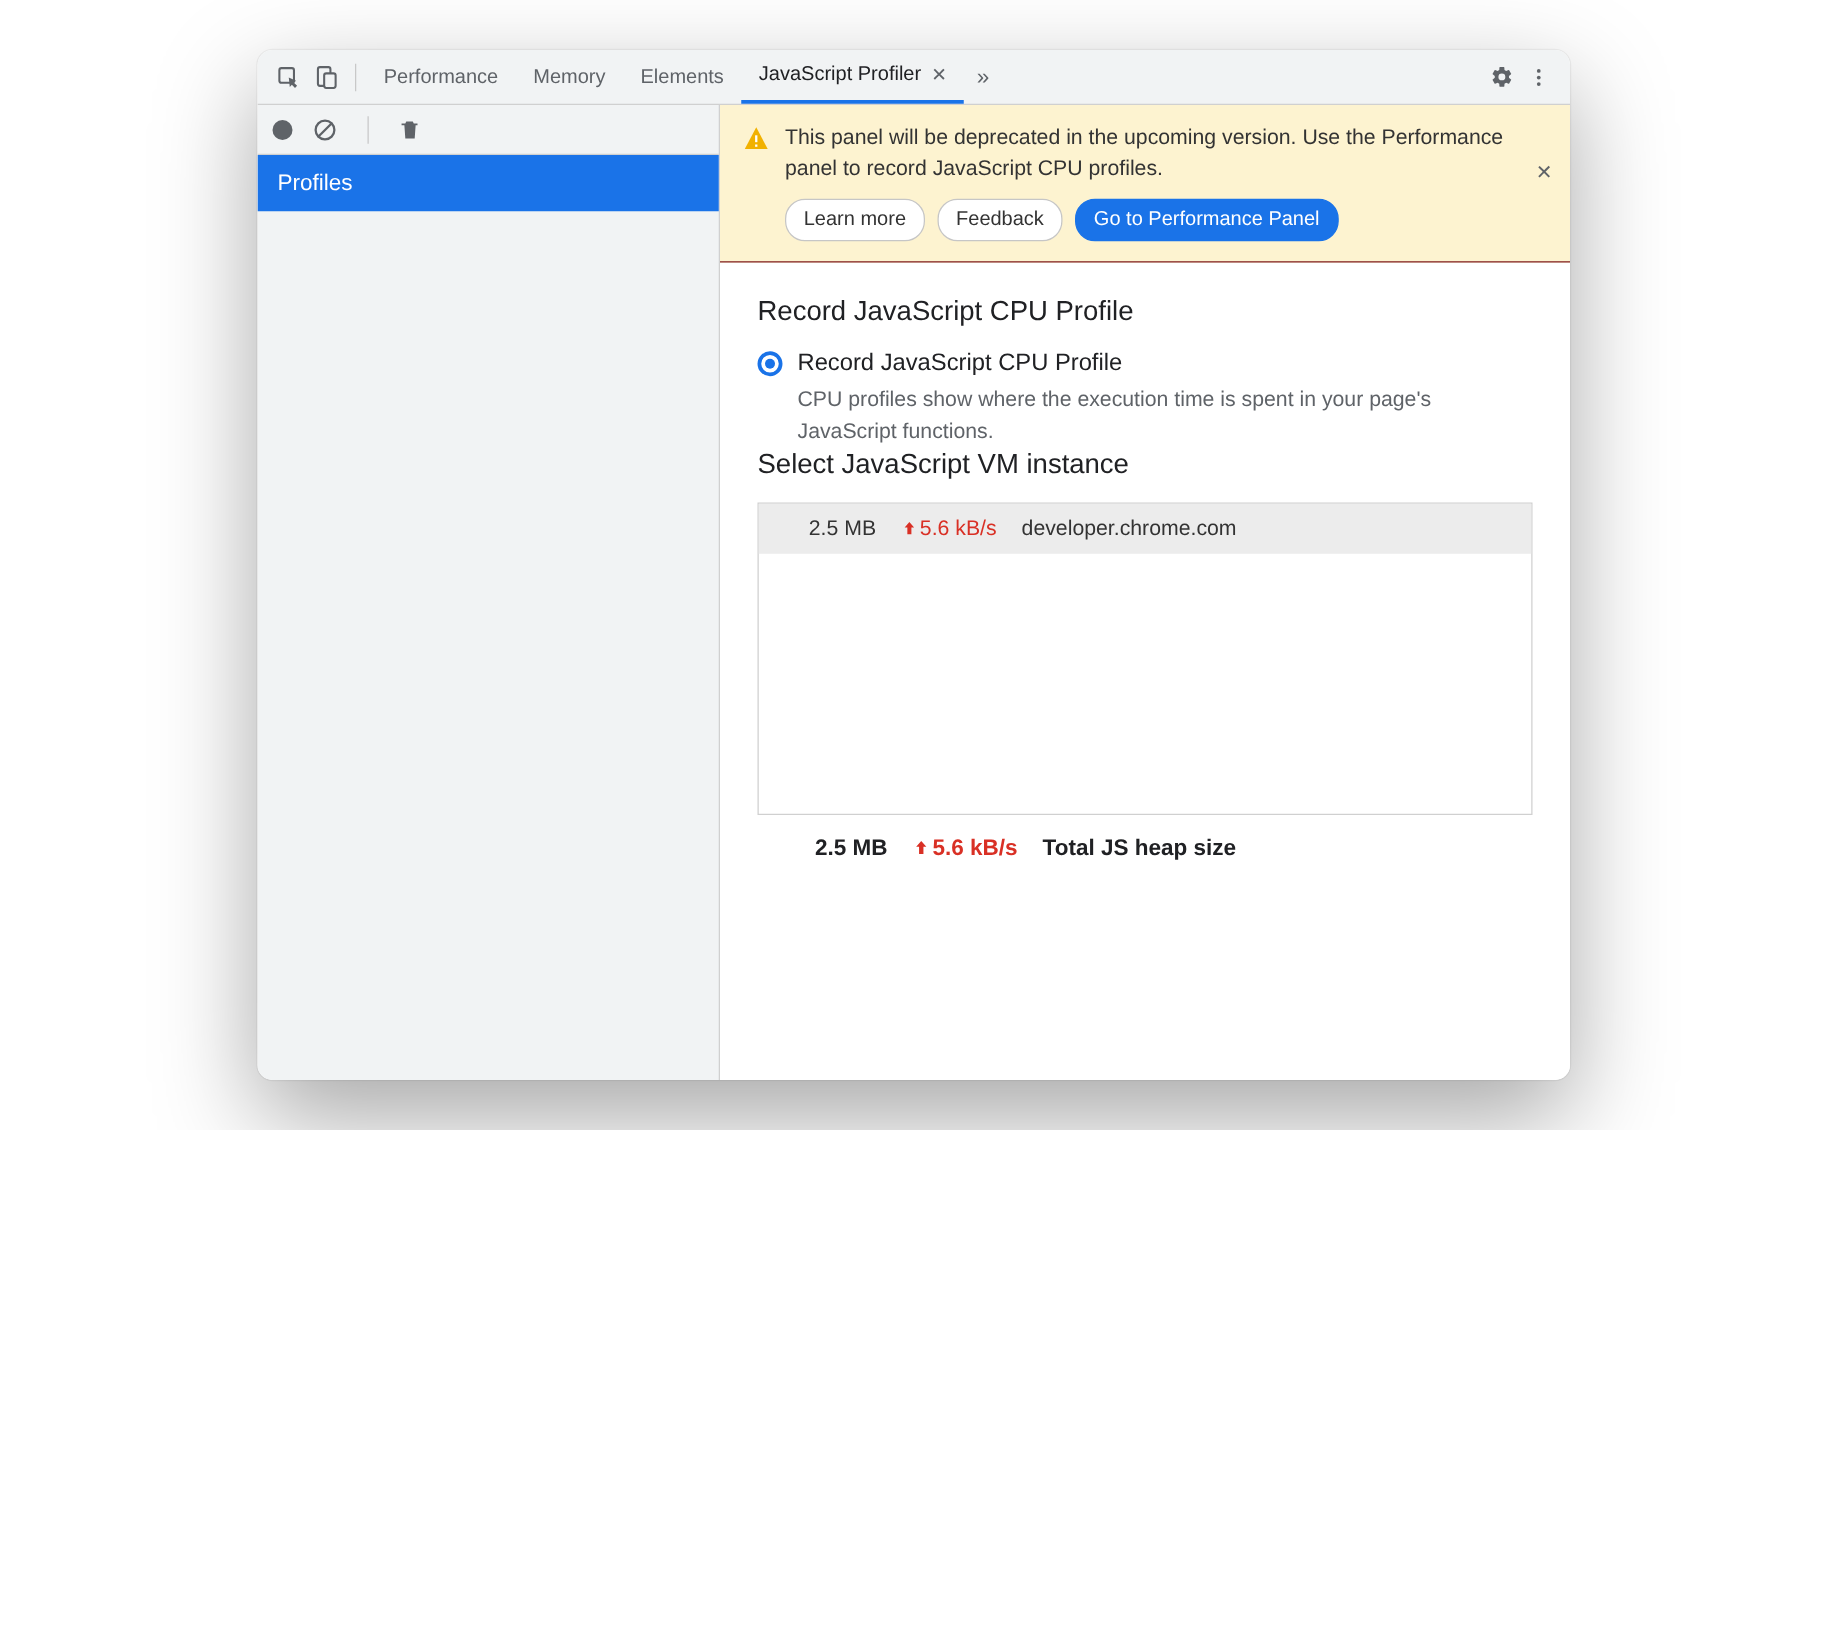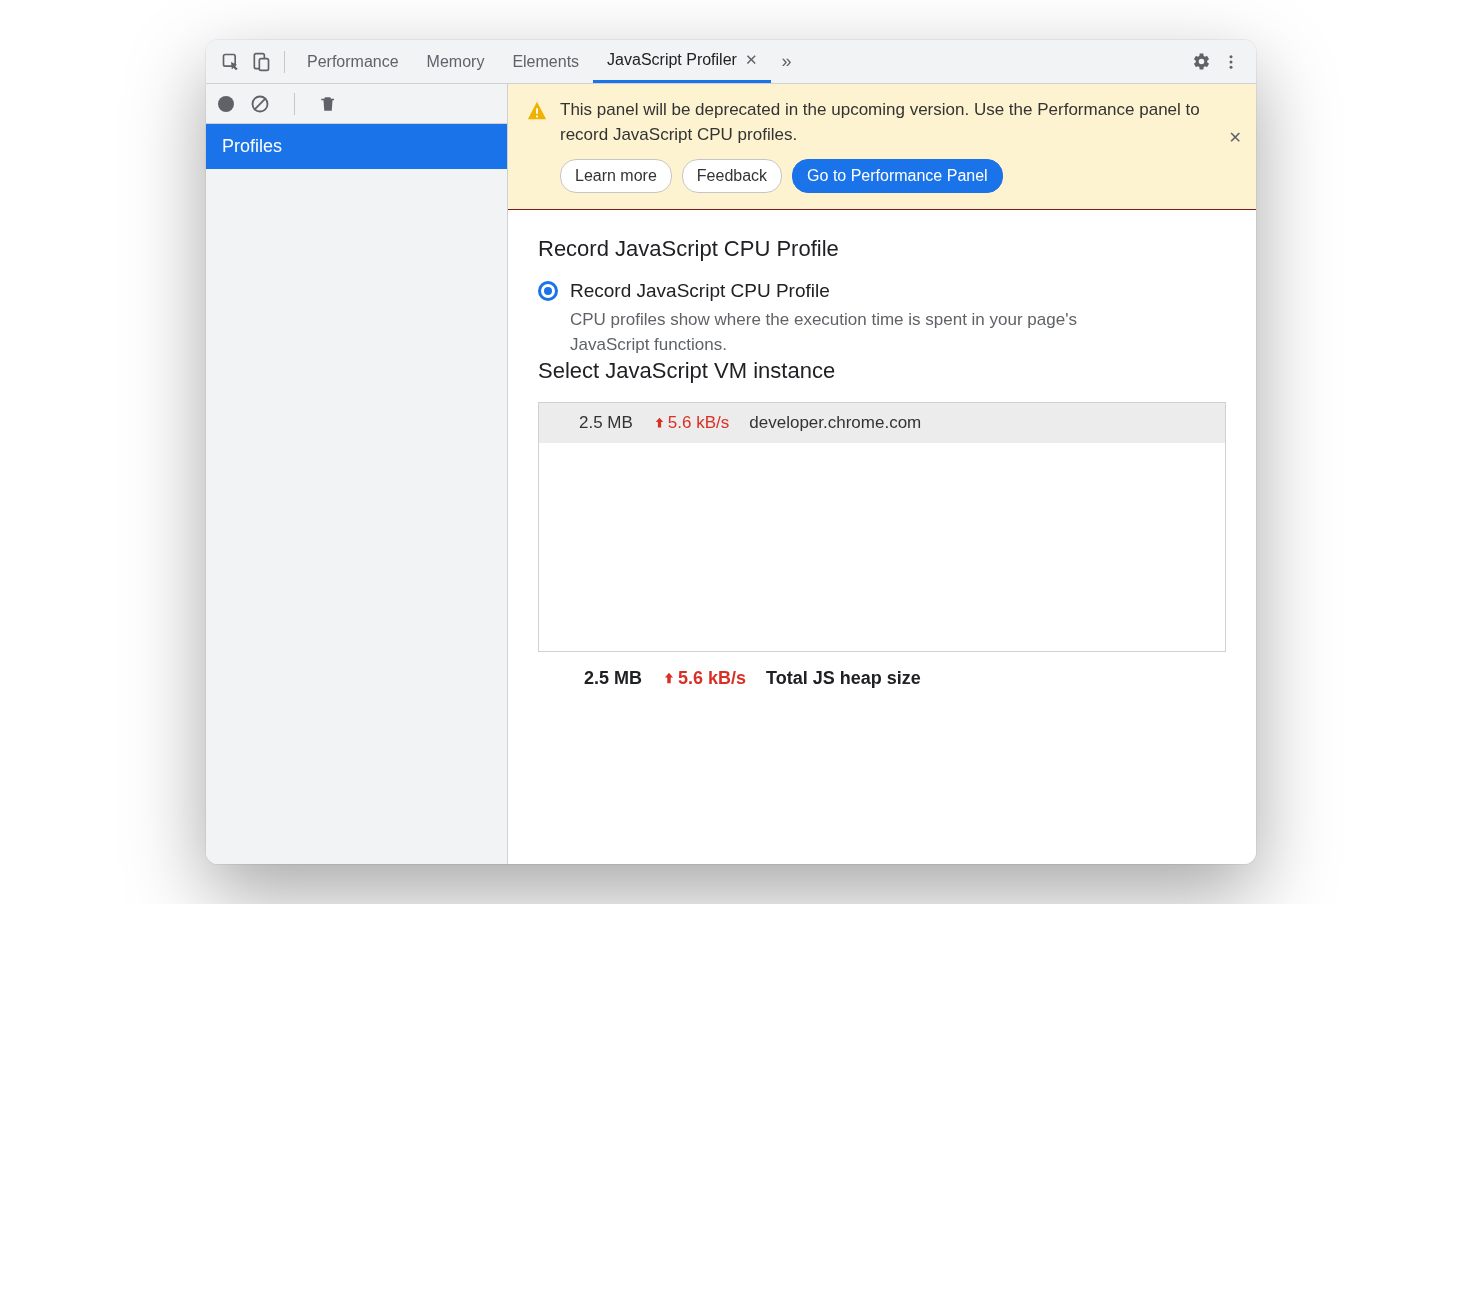--- a/index.html
+++ b/index.html
@@ -43,21 +43,21 @@
     width:30px;height:30px;display:flex;align-items:center;justify-content:center;
     color:#5f6368;cursor:pointer;
   }
   .vdiv{width:1px;height:22px;background:#c8c8c8;margin:0 8px;}
   .tab{padding:0 14px;height:100%;display:flex;align-items:center;font-size:16px;color:#5f6368;cursor:pointer;gap:8px;}
   .tab.active{color:#202124;border-bottom:3px solid #1a73e8;font-weight:400;}
   .tab .close{font-size:15px;color:#5f6368;}
   .tabbar .spacer{flex:1;}
   
   .body{display:flex;height:780px;}
-  .sidebar{width:302px;background:#f1f3f4;border-right:1px solid #d0d0d0;display:flex;flex-direction:column;}
+  .sidebar{width:370px;background:#f1f3f4;border-right:1px solid #d0d0d0;display:flex;flex-direction:column;}
   .sidebar-toolbar{height:40px;display:flex;align-items:center;padding:0 12px;gap:16px;border-bottom:1px solid #d0d0d0;}
   .sidebar-toolbar .tb-icon{color:#5f6368;cursor:pointer;display:flex;align-items:center;justify-content:center;}
   .circle-dot{width:16px;height:16px;border-radius:50%;background:#5f6368;}
   .sidebar-item{padding:12px 16px;font-size:18px;color:#fff;background:#1a73e8;cursor:pointer;}
   
   .main{flex:1;display:flex;flex-direction:column;background:#fff;}
   .banner{
     background:#fdf3d0;border-bottom:1px solid #7f1d1d;padding:14px 18px 16px 18px;
     display:flex;gap:12px;align-items:flex-start;position:relative;
   }

